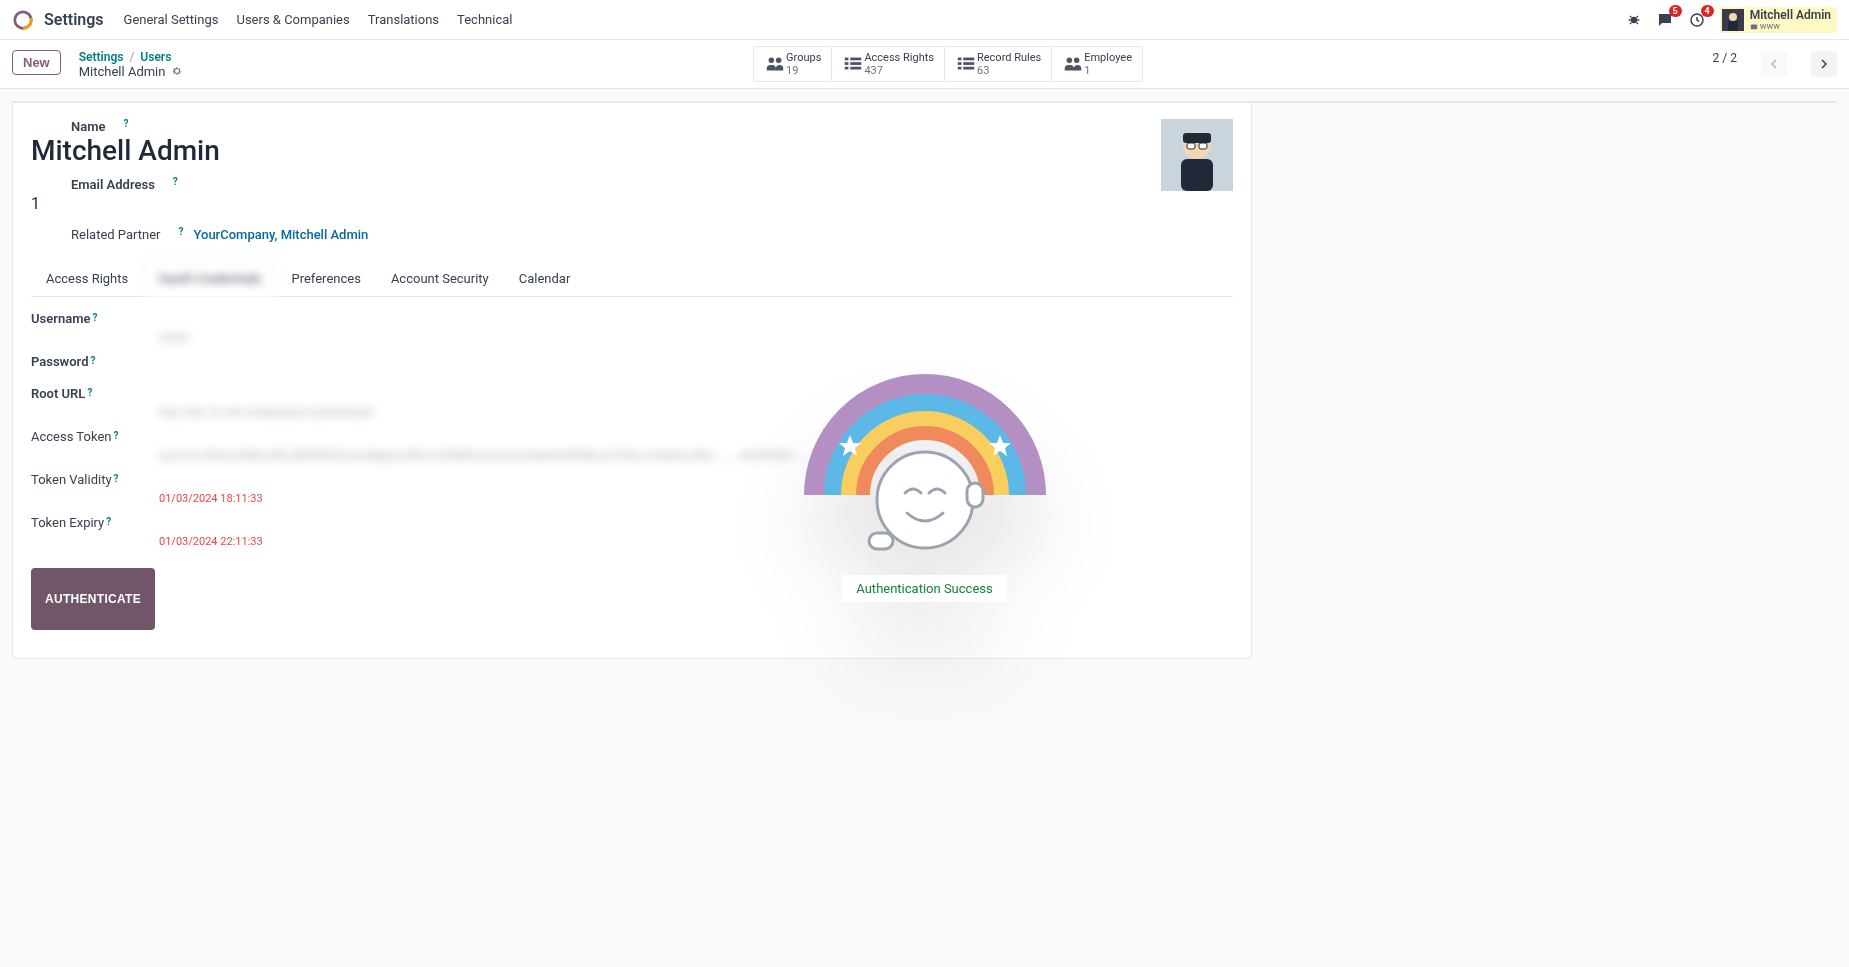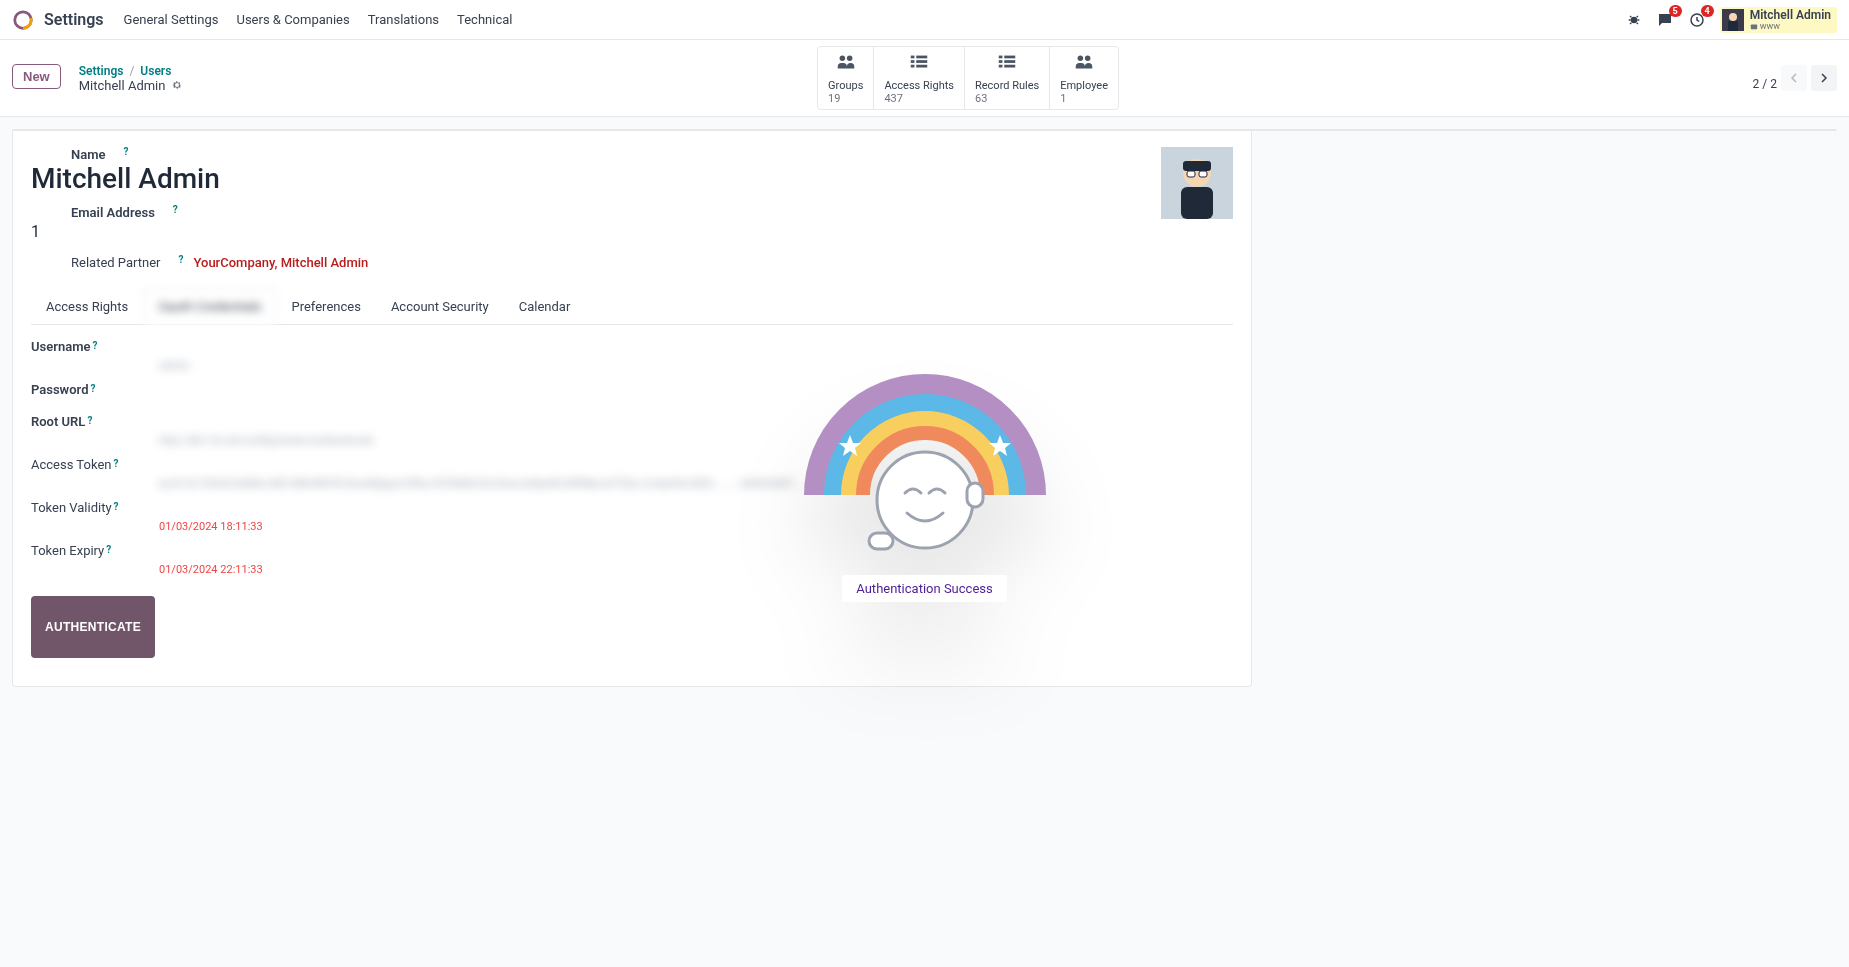--- a/index.html
+++ b/index.html
@@ -23,27 +23,27 @@
   .cp-left { display: flex; align-items: flex-start; gap: 18px; }
   .btn-new { border: 1px solid #875a7b; color: #875a7b; background: #fff; padding: 4px 10px; border-radius: 4px; font-weight: 600; cursor: pointer; font-size:13px; }
   .breadcrumb { display: flex; flex-direction: column; }
   .breadcrumb-row { display: flex; align-items: center; gap: 6px; font-size: 12px; }
   .breadcrumb-row a { color: #017e84; font-weight: 600; text-decoration: none; }
   .breadcrumb-row .sep { color: #9ca3af; }
   .breadcrumb-cur { font-size: 13px; color: #374151; display:flex; align-items:center; gap:6px;}
   
   .cp-center { flex: 1; display: flex; justify-content: center; }
   .stat-group { display: flex; border: 1px solid #e5e7eb; border-radius: 4px; overflow: hidden; }
-  .stat { display: flex; align-items: center; gap: 6px; padding: 4px 10px; border-right: 1px solid #e5e7eb; cursor: pointer; flex-direction: column; }
+  .stat { display: flex; align-items: center; padding: 4px 10px; border-right: 1px solid #e5e7eb; cursor: pointer; }
   .stat:last-child { border-right: none; }
   .stat .stat-txt { display: flex; flex-direction: column; line-height: 13px; }
   .stat .lbl { font-size: 11px; color: #374151; }
   .stat .val { font-size: 11px; color: #6b7280; }
   
-  .cp-right { display: flex; align-items: flex-end; gap: 4px; }
+  .cp-right { display: flex; align-items: flex-start; gap: 24px; }
   .pager-text { font-size: 12px; color: #374151; }
   .pager-btn { width: 26px; height: 26px; border: none; background: #f3f4f6; border-radius: 3px; cursor: pointer; display:flex; align-items:center; justify-content:center;}
   .pager-btn.disabled { opacity: .5; cursor: default;}
   
   
   .sheet-wrap { padding: 12px; }
   .statusbar { display: flex; align-items: stretch; border: 1px solid #e5e7eb; border-radius: 4px 4px 0 0; background: #fff; overflow: hidden;}
   .statusbar-left { padding: 6px 10px; }
   .btn-secondary { background: #eaeef2; border: 1px solid #d7dce1; border-radius: 4px; padding: 6px 10px; font-weight: 600; color: #374151; cursor: pointer; font-size:13px;}
   .statusbar-spacer { flex: 1; }
@@ -54,42 +54,42 @@
   
   .sheet { border: 1px solid #e5e7eb; border-top:none; background: #fff; border-radius: 0 0 4px 4px; padding: 16px 18px 28px; max-width: 1240px; }
   
   .top-fields { display: flex; }
   .top-fields .left { flex: 1; }
   .fld-label { font-weight: 600; font-size: 13px; color: #374151; display:flex; align-items:center; gap:18px;margin-left:40px;}
   .fld-label .q { color: #017e84; font-size: 10px; font-weight:700; position:relative; top:-3px;}
   .name-val { font-size: 28px; font-weight: 500; color: #1f2937; margin: 0 0 10px; }
   .email-val { font-size: 16px; color: #1f2937; margin: 2px 0 14px; }
   .inline-fld { display: flex; align-items: center; gap: 10px; margin-bottom: 4px; }
-  .link { color: #b91c1c; font-weight: 500; }
+  .link { color: #0369a1; font-weight: 500; }
   .avatar-img { width: 72px; height: 72px; border-radius: 2px; background:#3b3a4a;}
   
   .tabs { display: flex; border-bottom: 1px solid #e5e7eb; margin-top: 14px; }
   .tab { padding: 10px 14px; font-size: 13px; color: #374151; border: 1px solid transparent; border-bottom: none; cursor: pointer; }
   .tab.active { border-color: #e5e7eb; border-bottom: 1px solid #fff; margin-bottom: -1px; background:#fff; font-weight:400; }
   .tab.blur { filter: blur(4px); }
   
   .tab-body { padding: 14px 0 0; }
   .frow { display: flex; align-items: flex-start; gap: 18px; margin-bottom: 10px; min-height: 22px; }
   .frow .lab { width: 110px; font-weight: 600; color: #374151; font-size: 13px; display:flex; align-items:flex-end; gap:2px; flex-shrink: 0;}
   .frow .lab .q { color: #017e84; font-size: 10px; font-weight:700; position:relative; top:-3px;}
   .frow .lab.light { font-weight: 400; }
   .frow .val { color: #ef4444; font-size: 11px; margin-top: 20px; }
   .frow .val.blur { filter: blur(5px); color:#9ca3af;}
   
   .btn-primary { background: #71566a; color:#fff; border:none; border-radius:4px; padding:24px 14px; font-weight:700; font-size:12px; letter-spacing:.3px; cursor:pointer; margin-top:10px;}
   
   
   .overlay { position: fixed; inset: 0; pointer-events: none; display: flex; align-items: center; justify-content: center; }
   .overlay-inner { display:flex; flex-direction:column; align-items:center; filter: drop-shadow(0 60px 40px rgba(0,0,0,.1));}
-  .overlay-cap { margin-top: 10px; font-size: 13px; color: #4c1d95; background: #fff; padding: 6px 14px; border-radius: 2px; }
+  .overlay-cap { margin-top: 10px; font-size: 13px; color: #15803d; background: #fff; padding: 6px 14px; border-radius: 2px; }
   .rainbow { width: 260px; height: auto; }
   
   svg { display:block; }
 </style>
 </head>
 <body>
 
 <div class="topnav">
   <span class="logo">
     <svg viewBox="0 0 24 24" width="22" height="22">

